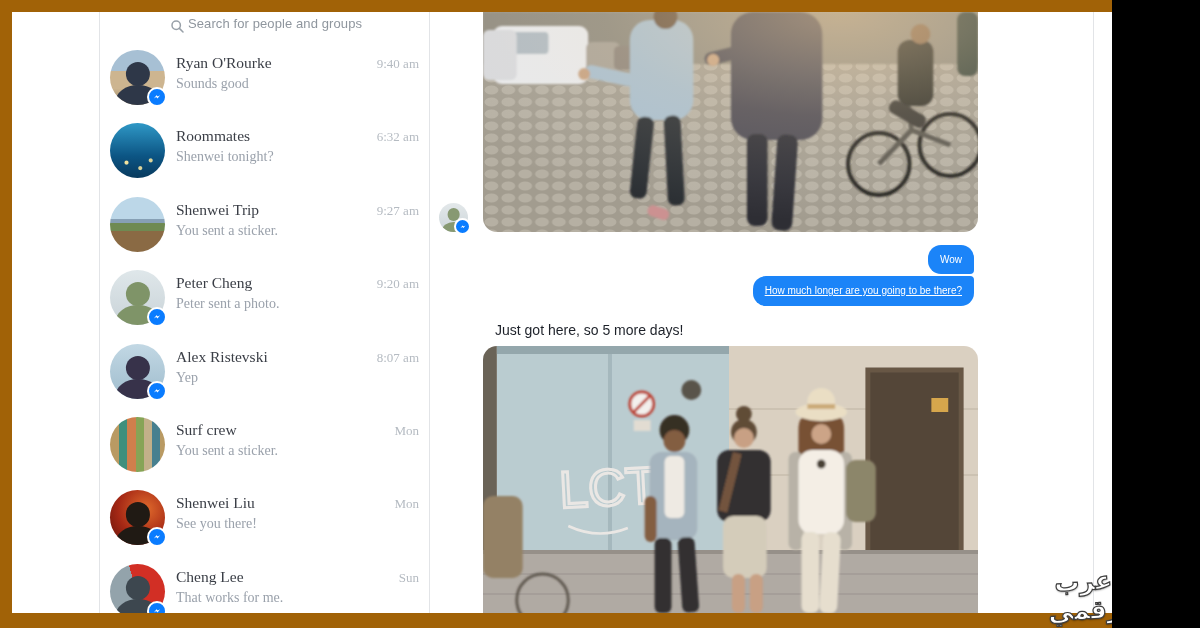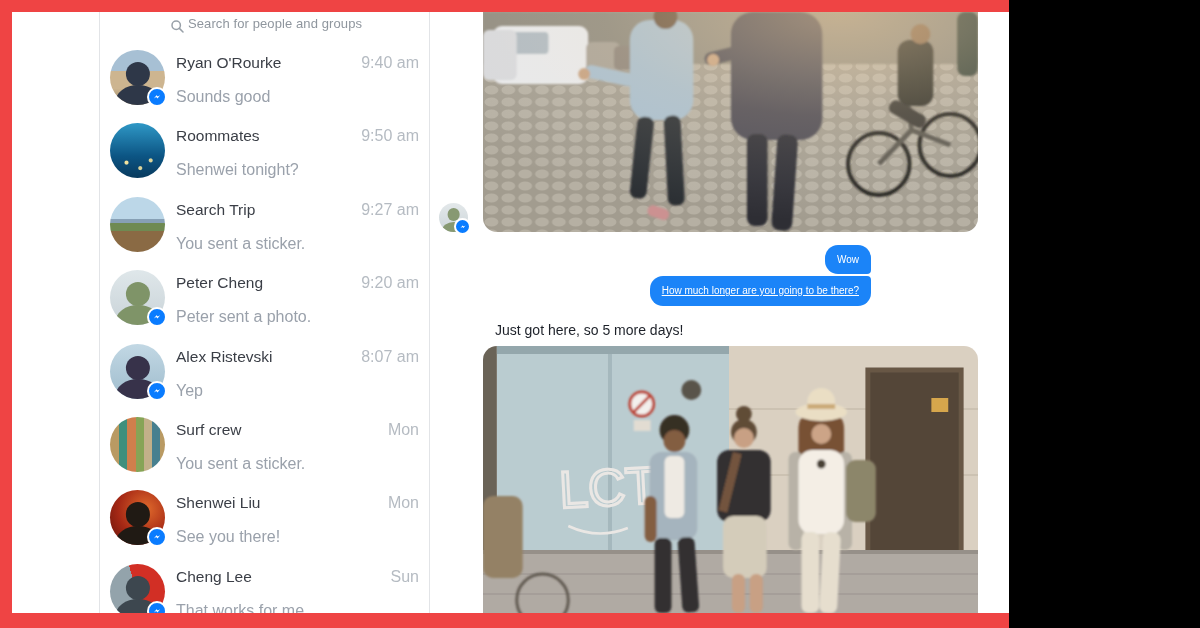--- a/index.html
+++ b/index.html
@@ -1,43 +1,43 @@
 <!DOCTYPE html>
 <html style="--accent-blue: #1b84f8; --badge-blue: #0a7cff; --name-text: #3a3e46; --preview-text: #9aa1ab; --time-text: #b5bbc2; --search-text: #8f969e; --incoming-text: #1d2129; --divider: #e2e4e7;"><head>
 <meta charset="utf-8">
 <style>
   html,body{margin:0;padding:0;background:#000;}
-  .canvas{position:relative;width:1009px;height:628px;background:#ef4444;overflow:hidden;
+  .canvas{position:relative;width:1112px;height:628px;background:#a16207;overflow:hidden;
           font-family:"Liberation Sans",sans-serif;-webkit-font-smoothing:antialiased;}
   .page{position:absolute;left:12px;top:12px;width:1178px;height:601px;background:#fff;}
   .vline{position:absolute;top:12px;height:601px;width:1px;background:var(--divider,#e2e4e7);}
   .vline.v1{left:99px;}
   .vline.v2{left:429px;}
   .vline.v3{left:1093px;}
 
   
   .sidebar{position:absolute;left:100px;top:12px;width:329px;height:601px;background:#fff;overflow:hidden;}
   .searchbar{position:relative;height:24px;padding-top:5px;}
   .search-ic{position:absolute;left:71px;top:7px;}
   .search-txt{position:absolute;left:88px;top:4px;font-size:13px;color:var(--search-text,#8f969e);letter-spacing:.1px;}
-  .convo{position:relative;height:73.4px;cursor:pointer;}
+  .convo{position:relative;height:73.4px;cursor:pointer;font-family:Liberation Serif, serif;}
   .avatar{position:absolute;left:10px;top:9px;width:55px;height:55px;border-radius:50%;overflow:visible;}
   .avatar .disc{position:absolute;inset:0;border-radius:50%;overflow:hidden;}
   .avatar.person .disc::before{content:"";position:absolute;left:50%;top:22%;transform:translateX(-50%);
       width:44%;height:44%;border-radius:50%;background:var(--sil,#444);}
   .avatar.person .disc::after{content:"";position:absolute;left:50%;top:64%;transform:translateX(-50%);
       width:82%;height:62%;border-radius:50% 50% 0 0;background:var(--sil,#444);}
   .badge{position:absolute;right:-2px;bottom:-2px;width:16px;height:16px;border-radius:50%;
       background:var(--badge-blue,#0a7cff);border:2.5px solid #fff;display:flex;align-items:center;justify-content:center;}
   .badge svg{width:10px;height:10px;}
   .convo-main{position:absolute;left:76px;right:10px;top:13px;}
   .convo-top{display:flex;justify-content:space-between;align-items:baseline;}
   .convo-name{font-size:15.5px;color:var(--name-text,#3a3e46);}
-  .convo-time{font-size:16px;color:var(--time-text,#b5bbc2);margin-left:16px;}
-  .convo-preview{margin-top:16px;font-size:16px;color:var(--preview-text,#9aa1ab);}
+  .convo-time{font-size:13px;color:var(--time-text,#b5bbc2);margin-left:16px;}
+  .convo-preview{margin-top:4px;font-size:14px;color:var(--preview-text,#9aa1ab);}
 
   
   .photo{position:absolute;overflow:hidden;cursor:pointer;}
   .photo svg{display:block;width:100%;height:100%;filter:blur(.7px) saturate(.92);}
   .photo1{left:483px;top:12px;width:495px;height:220px;border-radius:0 0 14px 14px;}
   .photo2{left:483px;top:346px;width:495px;height:267px;border-radius:14px 14px 0 0;}
   .chat-avatar{position:absolute;left:439px;top:203px;width:29px;height:29px;border-radius:50%;}
   .chat-avatar .badge{width:13px;height:13px;border:2px solid #fff;right:-3px;bottom:-3px;}
   .chat-avatar .badge svg{width:8px;height:8px;}
   .chat-avatar.person .disc::before{top:18%;}
@@ -89,33 +89,33 @@
       </div>
     </div>
 
     <div class="convo">
       <div class="avatar" style="background:radial-gradient(circle 2px at 30% 72%,rgba(255,235,160,.95) 0 1.5px,transparent 2.5px),radial-gradient(circle 2px at 55% 82%,rgba(255,235,160,.85) 0 1.5px,transparent 2.5px),radial-gradient(circle 2px at 74% 68%,rgba(255,235,160,.85) 0 1.5px,transparent 2.5px),linear-gradient(180deg,#2f98c6,#0c5584 60%,#083a5e);">
           <div class="disc"></div>
         </div>
       <div class="convo-main">
         <div class="convo-top">
             <span class="convo-name">Roommates</span>
-            <span class="convo-time">9:50 am</span>
+            <span class="convo-time">6:32 am</span>
           </div>
         <div class="convo-preview">Shenwei tonight?</div>
       </div>
     </div>
 
     <div class="convo">
       <div class="avatar" style="background:linear-gradient(180deg,#bcd7e8 0 40%,#87a0b5 40% 47%,#6f8a52 47% 62%,#8a6a44 62% 100%);">
           <div class="disc"></div>
         </div>
       <div class="convo-main">
         <div class="convo-top">
-            <span class="convo-name">Search Trip</span>
+            <span class="convo-name">Shenwei Trip</span>
             <span class="convo-time">9:27 am</span>
           </div>
         <div class="convo-preview">You sent a sticker.</div>
       </div>
     </div>
 
     <div class="convo">
       <div class="avatar person" style="background:linear-gradient(180deg,#dfe7ea,#c9d3d8);--sil:#7f9468;">
           <div class="disc"></div>
         <span class="badge">

